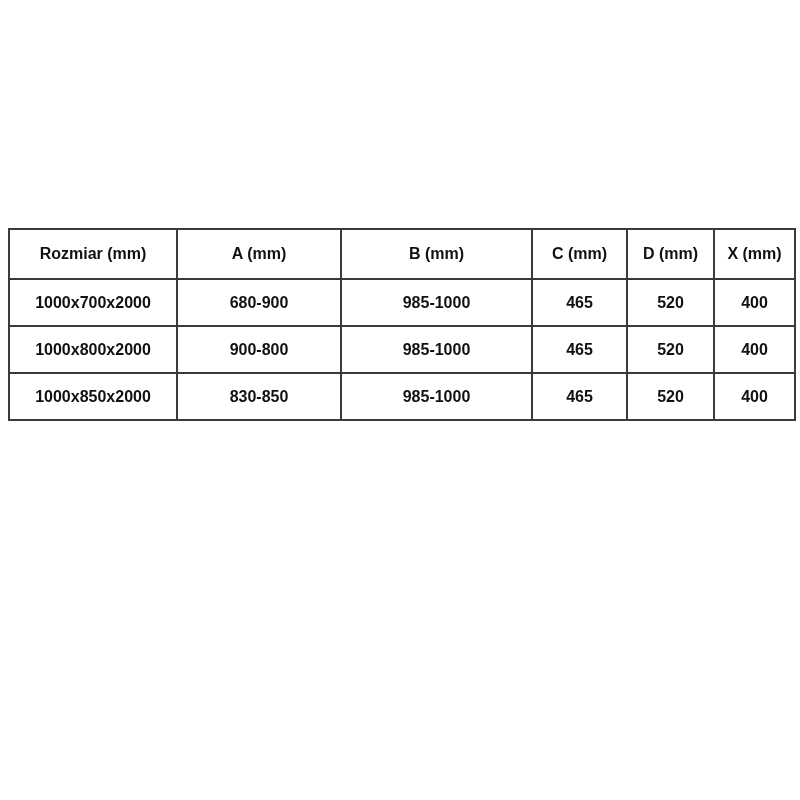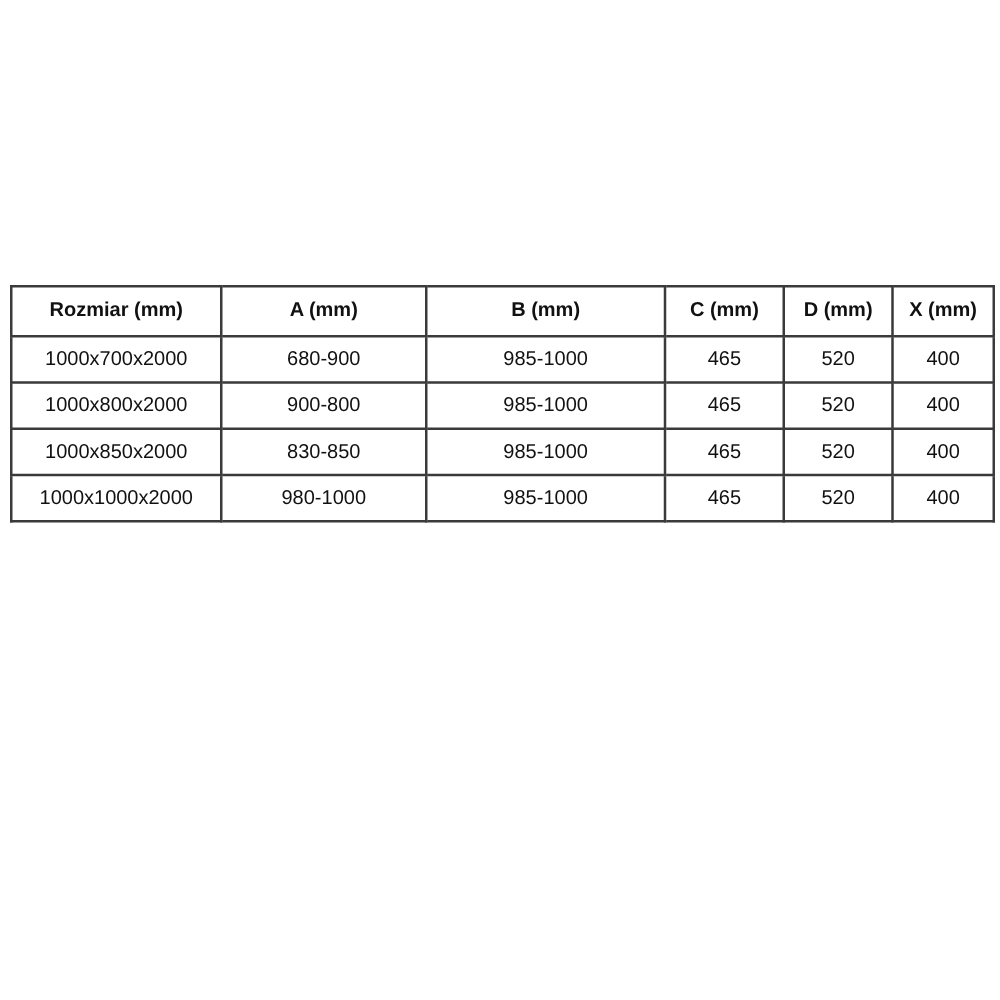--- a/index.html
+++ b/index.html
@@ -22,30 +22,30 @@
     width: 100%;
     background: #ffffff;
   }
   table.spec-table th,
   table.spec-table td {
     border: 2px solid #3a3a3a;
     text-align: center;
     vertical-align: middle;
     color: #111111;
     font-size: 16px;
-    padding: 0;
+    padding: 5px;
     overflow: hidden;
     white-space: nowrap;
   }
   table.spec-table th {
     font-weight: bold;
     height: 38px;
   }
   table.spec-table td {
-    font-weight: normal;
+    font-weight: bold;
     height: 35px;
   }
 </style>
 </head>
 <body>
 
 <div class="table-wrap">
   <table class="spec-table">
     <colgroup>
       <col style="width:168px">
@@ -83,23 +83,15 @@
         <td>400</td>
       </tr>
       <tr>
         <td>1000x850x2000</td>
         <td>830-850</td>
         <td>985-1000</td>
         <td>465</td>
         <td>520</td>
         <td>400</td>
       </tr>
-      <tr>
-        <td>1000x1000x2000</td>
-        <td>980-1000</td>
-        <td>985-1000</td>
-        <td>465</td>
-        <td>520</td>
-        <td>400</td>
-      </tr>
     </tbody>
   </table>
 </div>
 
 </body></html>

